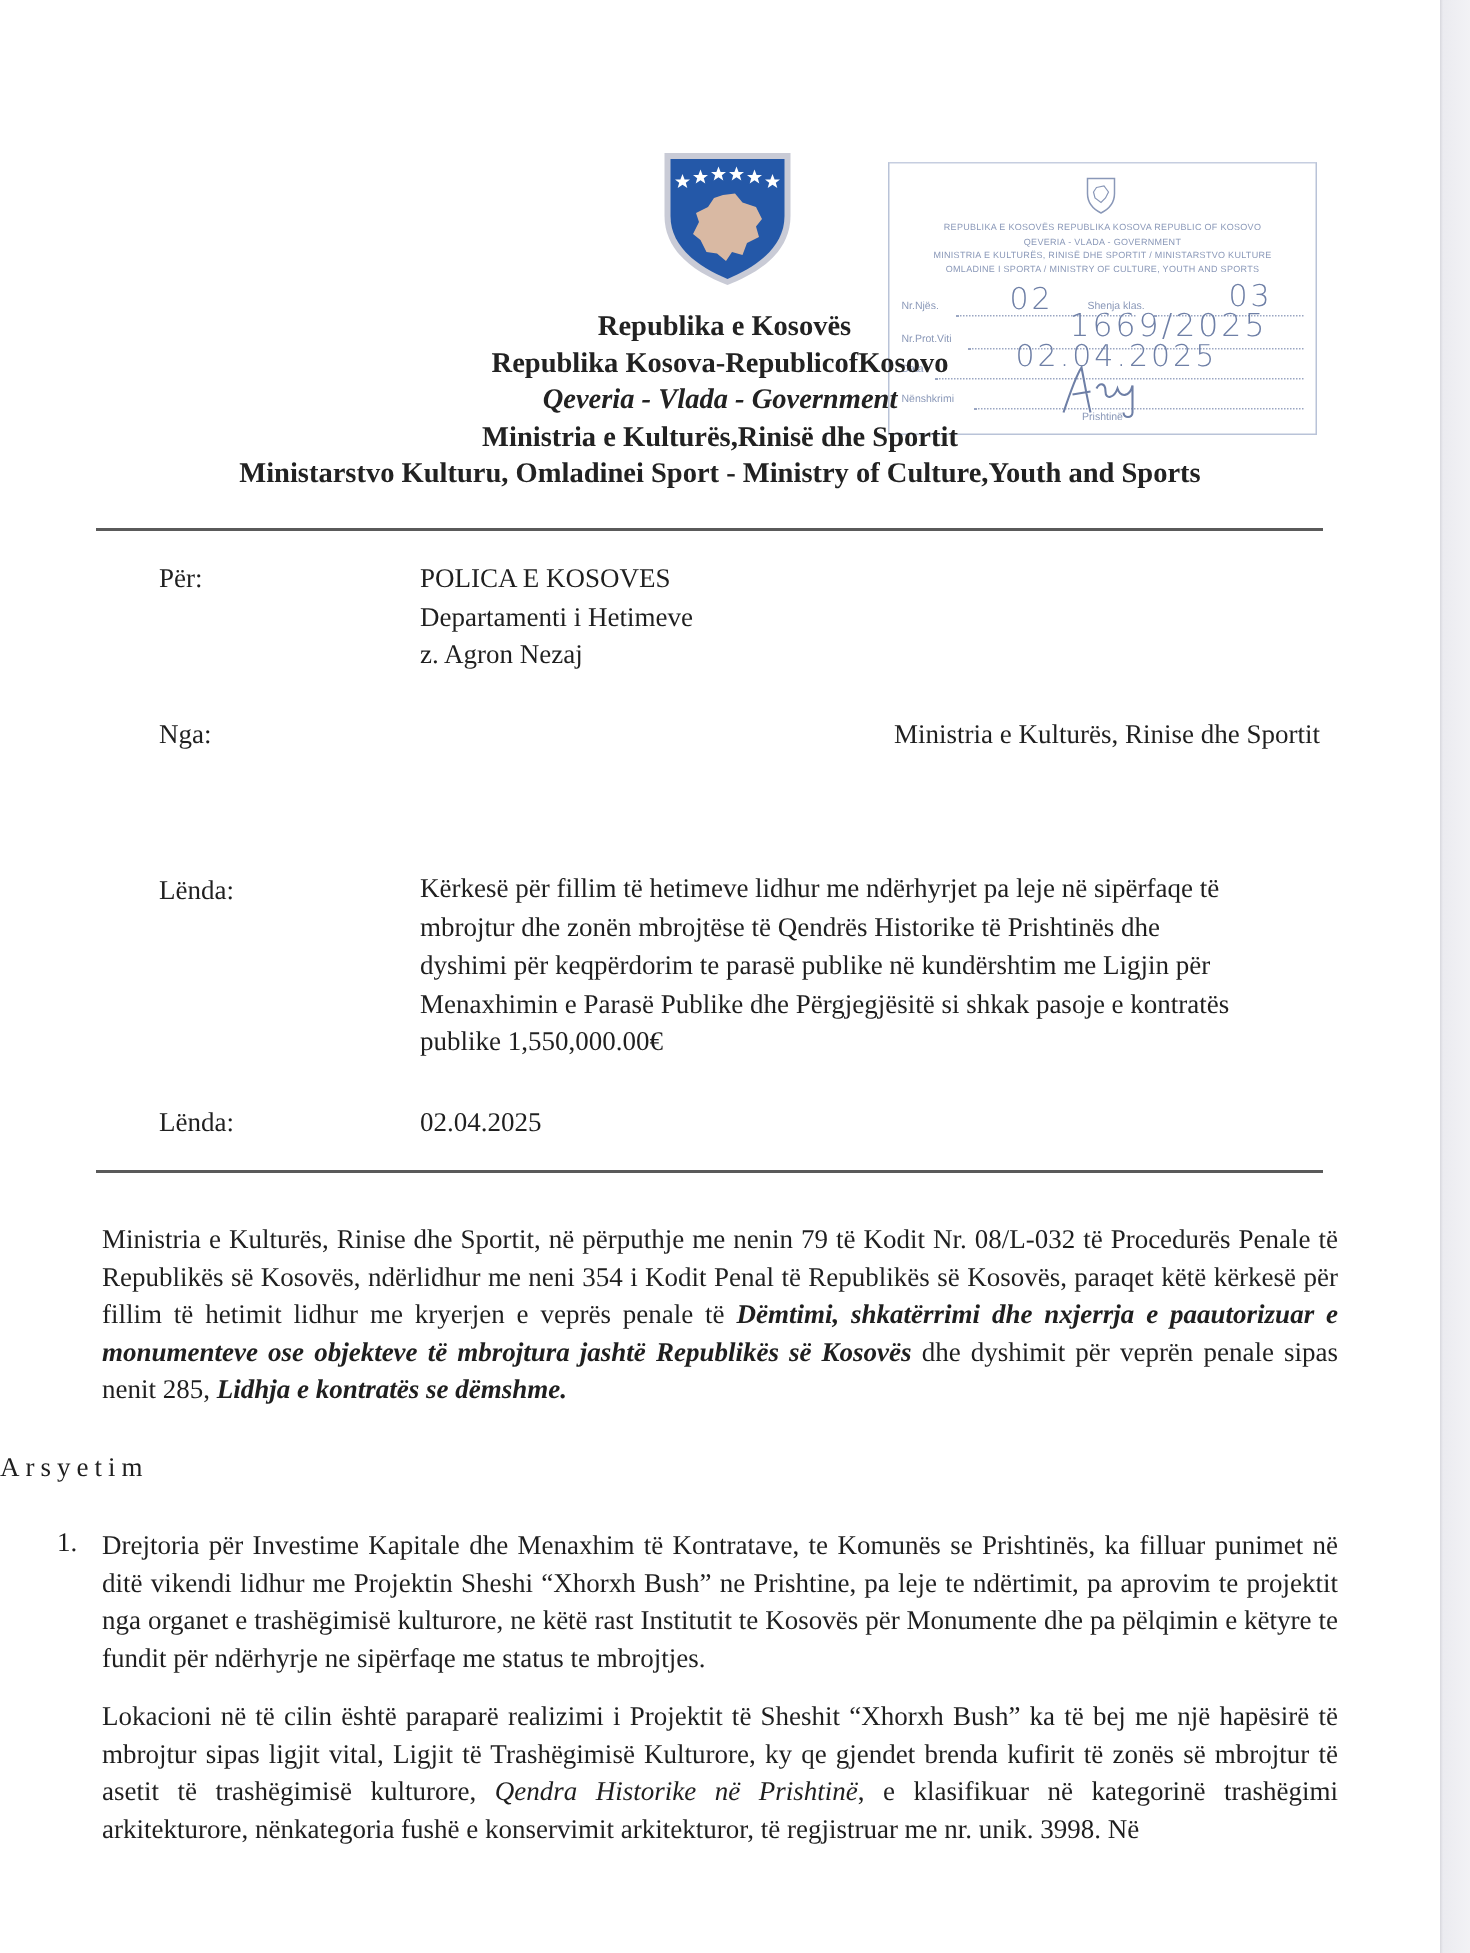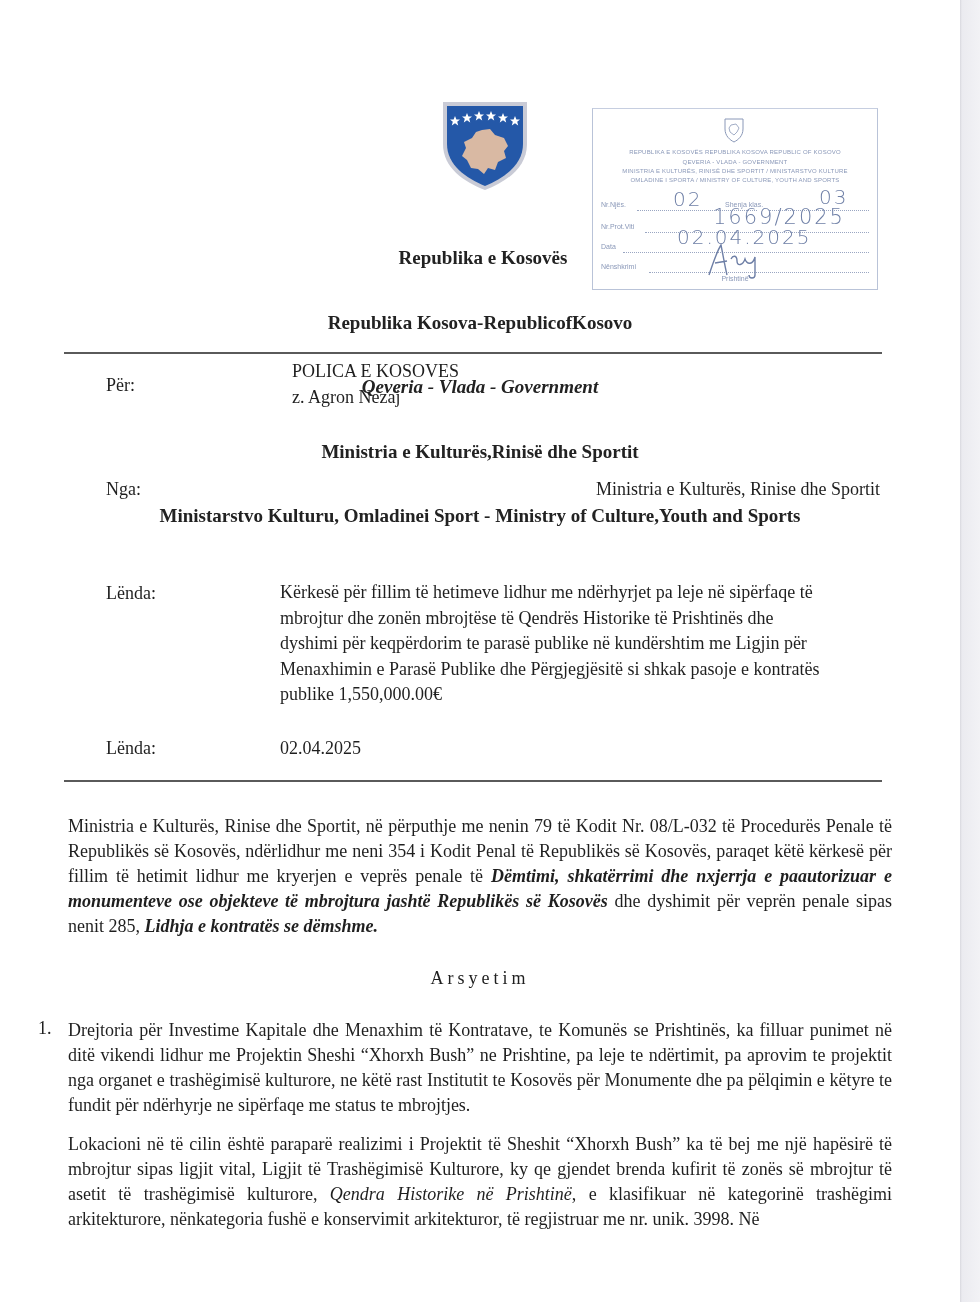--- a/index.html
+++ b/index.html
@@ -21,32 +21,32 @@
       color: #8a98b8; font-family: "Liberation Sans", sans-serif;
     }
     .stamp-crest { position: absolute; left: 130px; top: 8px; width: 22px; height: 26px; }
     .stamp-line { position: absolute; left: 0; width: 100%; text-align: center; font-size: 6px; letter-spacing: 0.2px; white-space: nowrap; }
     .stamp-field { position: absolute; left: 8px; font-size: 7px; white-space: nowrap; }
     .stamp-dots { position: absolute; border-bottom: 1px dotted #9aa6c2; height: 0; }
     .stamp-hand { position: absolute; color: #6e7fa6; font-family: "DejaVu Sans", sans-serif; font-weight: 300; letter-spacing: 2px; }
     .stamp-city { position: absolute; left: 0; top: 166px; width: 100%; text-align: center; font-size: 7px; }
 
     .header { position: absolute; left: 0; top: 206px; width: 960px; text-align: center; }
-    .header .hl { font-size: 19px; line-height: 24.5px; font-weight: bold; font-family: "Liberation Serif", serif; color: #222; margin-top: 40px; }
+    .header .hl { font-size: 19px; line-height: 24.5px; font-weight: bold; font-family: "Liberation Serif", serif; color: #222; }
     .header .hl.it { font-style: italic; }
     .header .l1 { padding-left: 6px; }
     .rule { position: absolute; left: 64px; width: 818px; height: 2px; background: #5a5a5a; }
     .meta-label { position: absolute; left: 106px; font-size: 18px; }
     .meta-val { position: absolute; left: 280px; font-size: 18px; line-height: 25.5px; width: 600px; }
     .body-text {
       position: absolute; left: 68px; width: 824px; font-size: 18px; line-height: 25px; text-align: justify;
     }
     .bi { font-weight: bold; font-style: italic; }
     .it { font-style: italic; }
-    .heading-arsyetim { position: absolute; left: 0; width: 960px; top: 968px; text-align: center; font-size: 18px; letter-spacing: 4px; }
+    .heading-arsyetim { position: absolute; left: 0; width: 960px; top: 968px; font-size: 18px; letter-spacing: 4px; }
     .list-num { position: absolute; left: 38px; top: 1018px; font-size: 18px; }
   </style>
 </head>
 <body>
 
 <div class="page-edge"></div>
 
 <svg class="emblem" viewBox="0 0 90 94">
   <path d="M3 4 L87 4 L87 46 C87 70 66 84 45 92 C24 84 3 70 3 46 Z" fill="#c9cbd6"></path>
   <path d="M7 8 L83 8 L83 46 C83 67 64 80 45 88 C26 80 7 67 7 46 Z" fill="#2458a8"></path>
@@ -98,22 +98,23 @@
   <div class="hl l1">Republika e Kosovës</div>
   <div class="hl">Republika Kosova-RepublicofKosovo</div>
   <div class="hl it">Qeveria - Vlada - Government</div>
   <div class="hl">Ministria e Kulturës,Rinisë dhe Sportit</div>
   <div class="hl">Ministarstvo Kulturu, Omladinei Sport - Ministry of Culture,Youth and Sports</div>
 </div>
 
 <div class="rule" style="top:352px;"></div>
 
 <div class="meta-label" style="top:375px;">Për:</div>
-<div class="meta-val" style="top:359px;margin-left:12px;">
+<div class="meta-val" style="top:373px;">
   <div>POLICA E KOSOVES</div>
+  <div>Departamenti i Hetimeve</div>
   <div>z. Agron Nezaj</div>
 </div>
 
 <div class="meta-label" style="top:479px;">Nga:</div>
 <div class="meta-val" style="top:477px;text-align:right;">
   <div>Ministria e Kulturës, Rinise dhe Sportit</div>
 </div>
 
 <div class="meta-label" style="top:583px;">Lënda:</div>
 <div class="meta-val" style="top:580px;">

